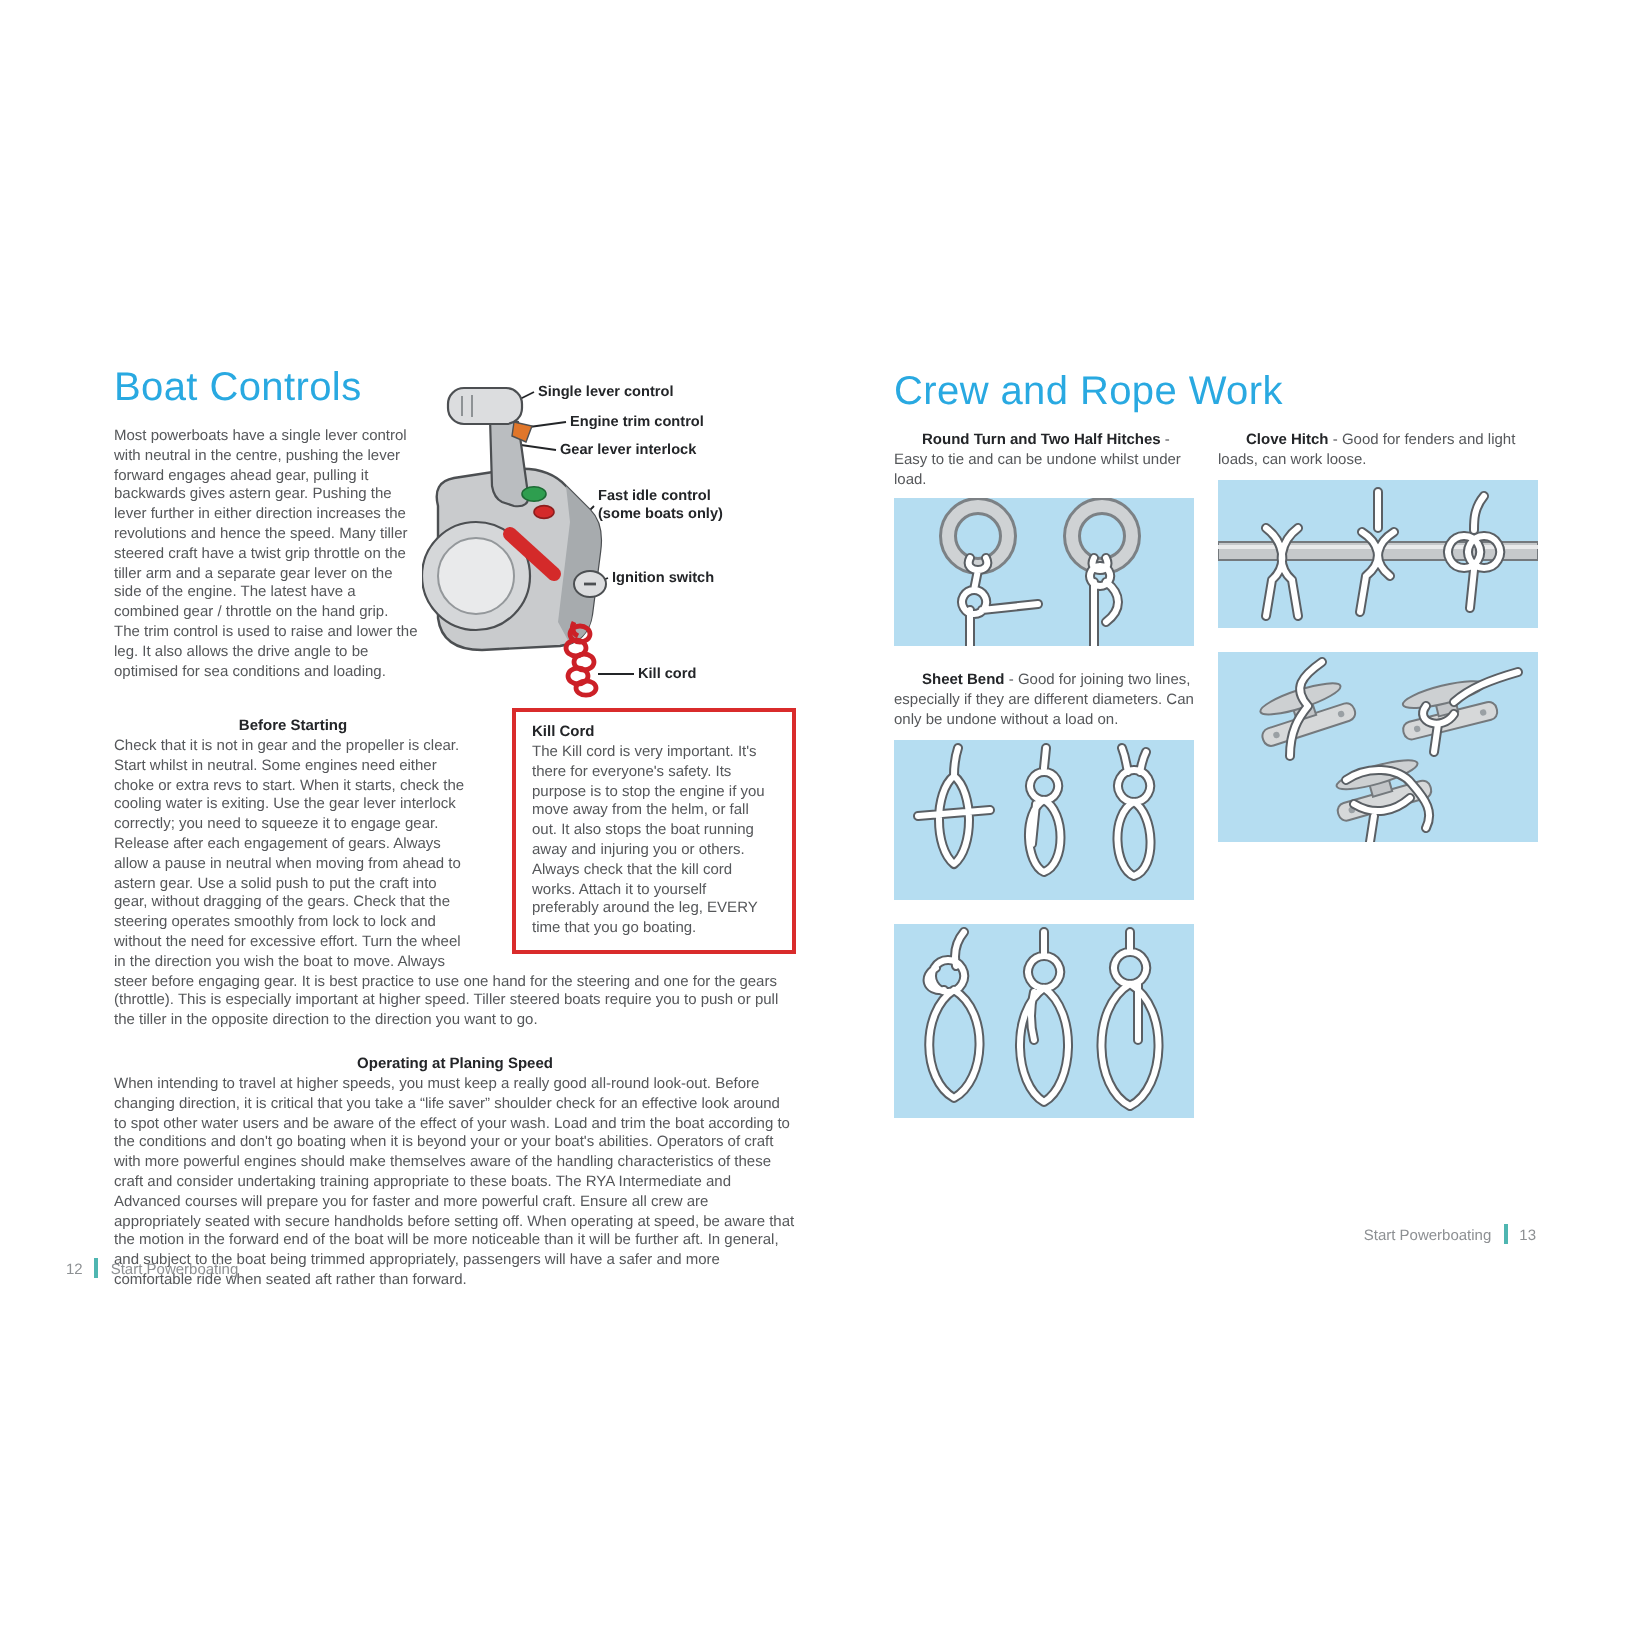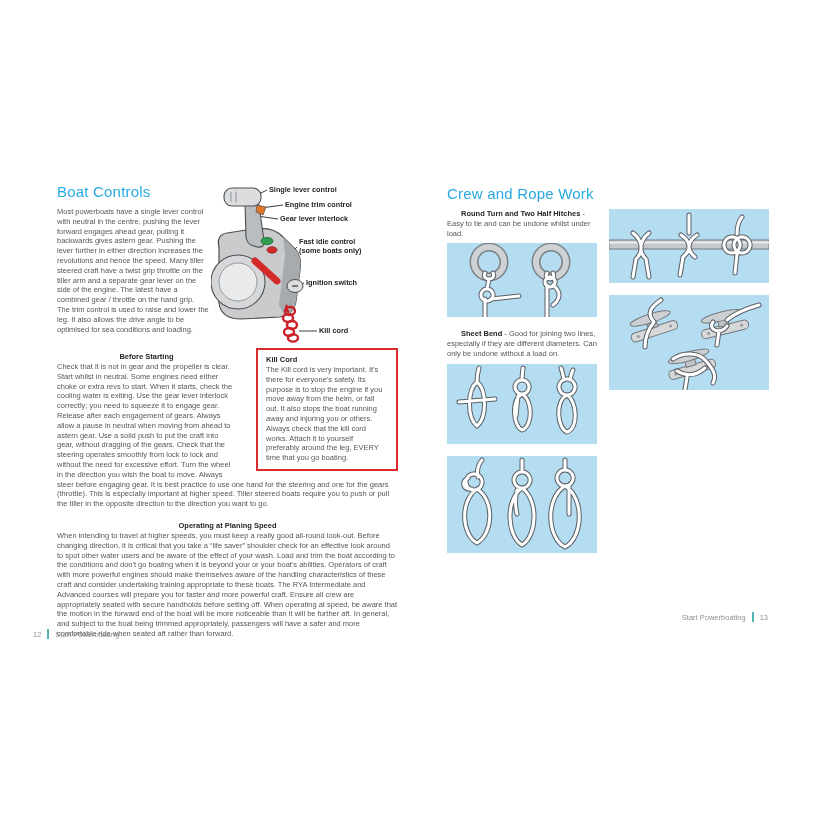--- a/index.html
+++ b/index.html
@@ -5,21 +5,21 @@
   html,body{margin:0;padding:0;}
   body{
     width:814px;height:814px;background:#ffffff;position:relative;
     font-family:"Liberation Sans",sans-serif;color:#55575a;
     -webkit-font-smoothing:antialiased;
   }
   .page{position:absolute;}
   .page-left{left:57px;top:183px;width:341px;}
   .page-right{left:447px;top:185px;width:322px;}
   h1.page-title{
-    margin:0 0 7px 0;font-size:15px;font-weight:400;color:#29a9e1;letter-spacing:.2px;
+    margin:0 0 7px 0;font-size:20px;font-weight:400;color:#29a9e1;letter-spacing:.2px;
   }
   p.body, .caption, .killbox-body{
     font-size:7.5px;line-height:9.8px;margin:0;color:#55575a;
   }
   .sec-head{
     font-size:7.5px;line-height:11px;font-weight:700;color:#232528;margin:0;text-align:center;
   }
   .top-row{display:flex;align-items:flex-start;}
   .intro-col{width:152px;flex:0 0 152px;}
   .diagram{position:relative;width:187px;height:158px;margin-left:2px;margin-top:-22px;flex:0 0 187px;text-decoration:underline;}
@@ -165,20 +165,21 @@
         <path class="rope-d" d="M35,4 C30,10 30,16 31,21 M27,18 a8,8 0 1 0 0.1,0 M21,22 C14,26 16,34 25,33 M30,33 C13,44 14,78 30,87 C46,78 48,44 30,33"></path>
         <path class="rope-w" d="M35,4 C30,10 30,16 31,21 M27,18 a8,8 0 1 0 0.1,0 M21,22 C14,26 16,34 25,33 M30,33 C13,44 14,78 30,87 C46,78 48,44 30,33"></path>
         <path class="rope-d" d="M75,4 L75,15 M75,16 a8,8 0 1 0 0.1,0 M75,32 C58,44 60,80 75,89 C90,80 92,44 75,32 M70,34 C68,42 68,50 70,58"></path>
         <path class="rope-w" d="M75,4 L75,15 M75,16 a8,8 0 1 0 0.1,0 M75,32 C58,44 60,80 75,89 C90,80 92,44 75,32 M70,34 C68,42 68,50 70,58"></path>
         <path class="rope-d" d="M118,4 L118,13 M118,14 a8,8 0 1 0 0.1,0 M118,30 C98,42 100,82 118,91 C136,82 138,42 118,30 M122,30 L122,58"></path>
         <path class="rope-w" d="M118,4 L118,13 M118,14 a8,8 0 1 0 0.1,0 M118,30 C98,42 100,82 118,91 C136,82 138,42 118,30 M122,30 L122,58"></path>
       </svg>
     </div>
 
     <div class="kcol-b">
+      <p class="caption"><span class="kname">Clove Hitch</span> <span>- Good for fenders and light loads, can work loose.</span></p>
       <svg class="panel" width="160" height="74" viewBox="0 0 160 74">
         <rect width="160" height="74" fill="#b5ddf1"></rect>
         <rect x="0" y="31" width="160" height="9" fill="#c6c9cb" stroke="#74797d" stroke-width="1"></rect>
         <path d="M0,33.5 L160,33.5" stroke="#e9eaeb" stroke-width="2"></path>
         <path class="rope-d" d="M24,24 C32,30 36,42 27,50 M40,24 C32,30 28,42 37,50 M27,50 L24,68 M37,50 L40,68"></path>
         <path class="rope-w" d="M24,24 C32,30 36,42 27,50 M40,24 C32,30 28,42 37,50 M27,50 L24,68 M37,50 L40,68"></path>
         <path class="rope-d" d="M80,6 L80,24 M72,26 C80,31 84,40 74,48 M88,26 C80,31 76,40 86,48 M74,48 L71,66"></path>
         <path class="rope-w" d="M80,6 L80,24 M72,26 C80,31 84,40 74,48 M88,26 C80,31 76,40 86,48 M74,48 L71,66"></path>
         <path class="rope-d" d="M133,8 C128,14 128,20 128,25 M123,28 a8,8 0 1 0 0.1,0 M133,28 a8,8 0 1 0 0.1,0 M128,45 L126,64"></path>
         <path class="rope-w" d="M133,8 C128,14 128,20 128,25 M123,28 a8,8 0 1 0 0.1,0 M133,28 a8,8 0 1 0 0.1,0 M128,45 L126,64"></path>

